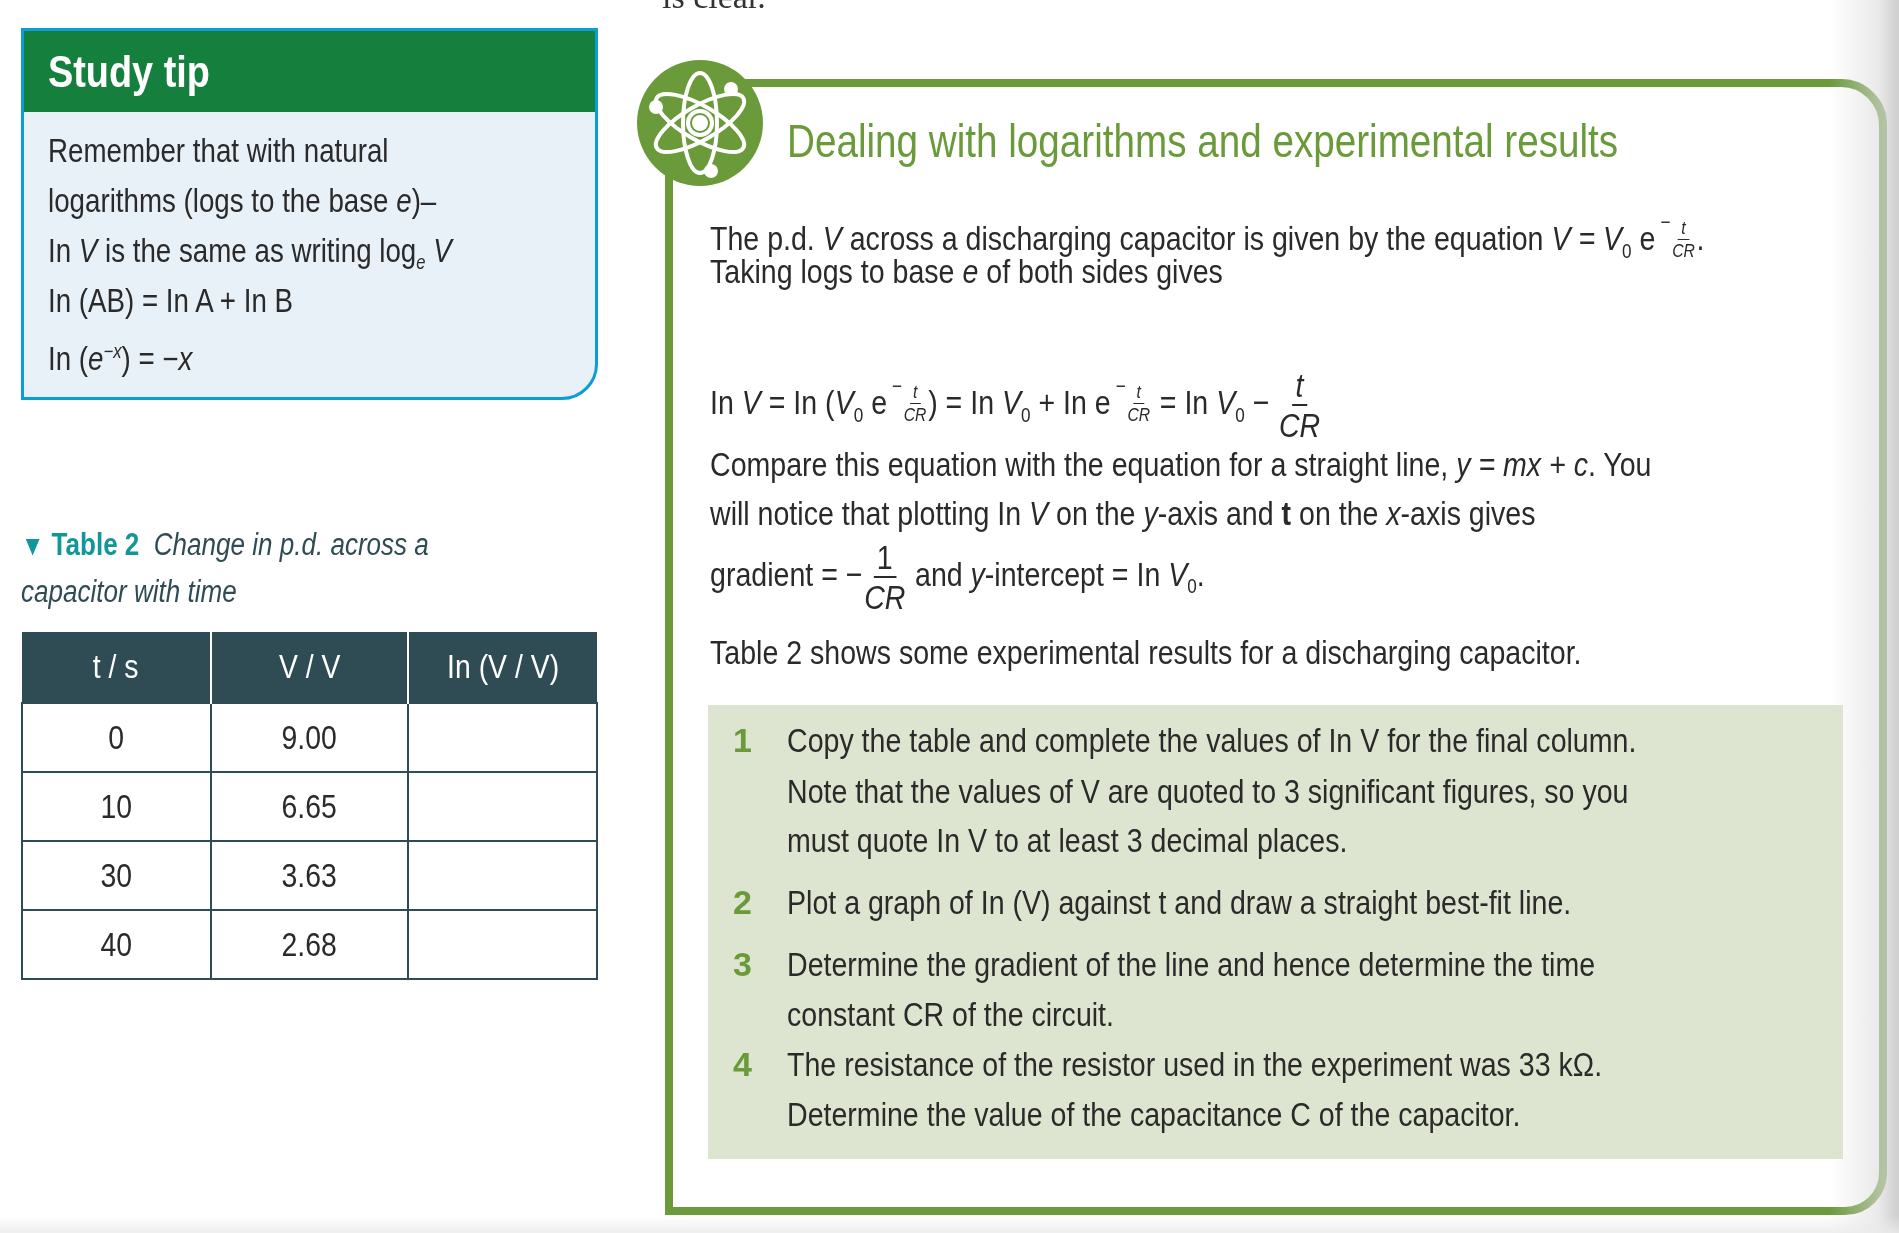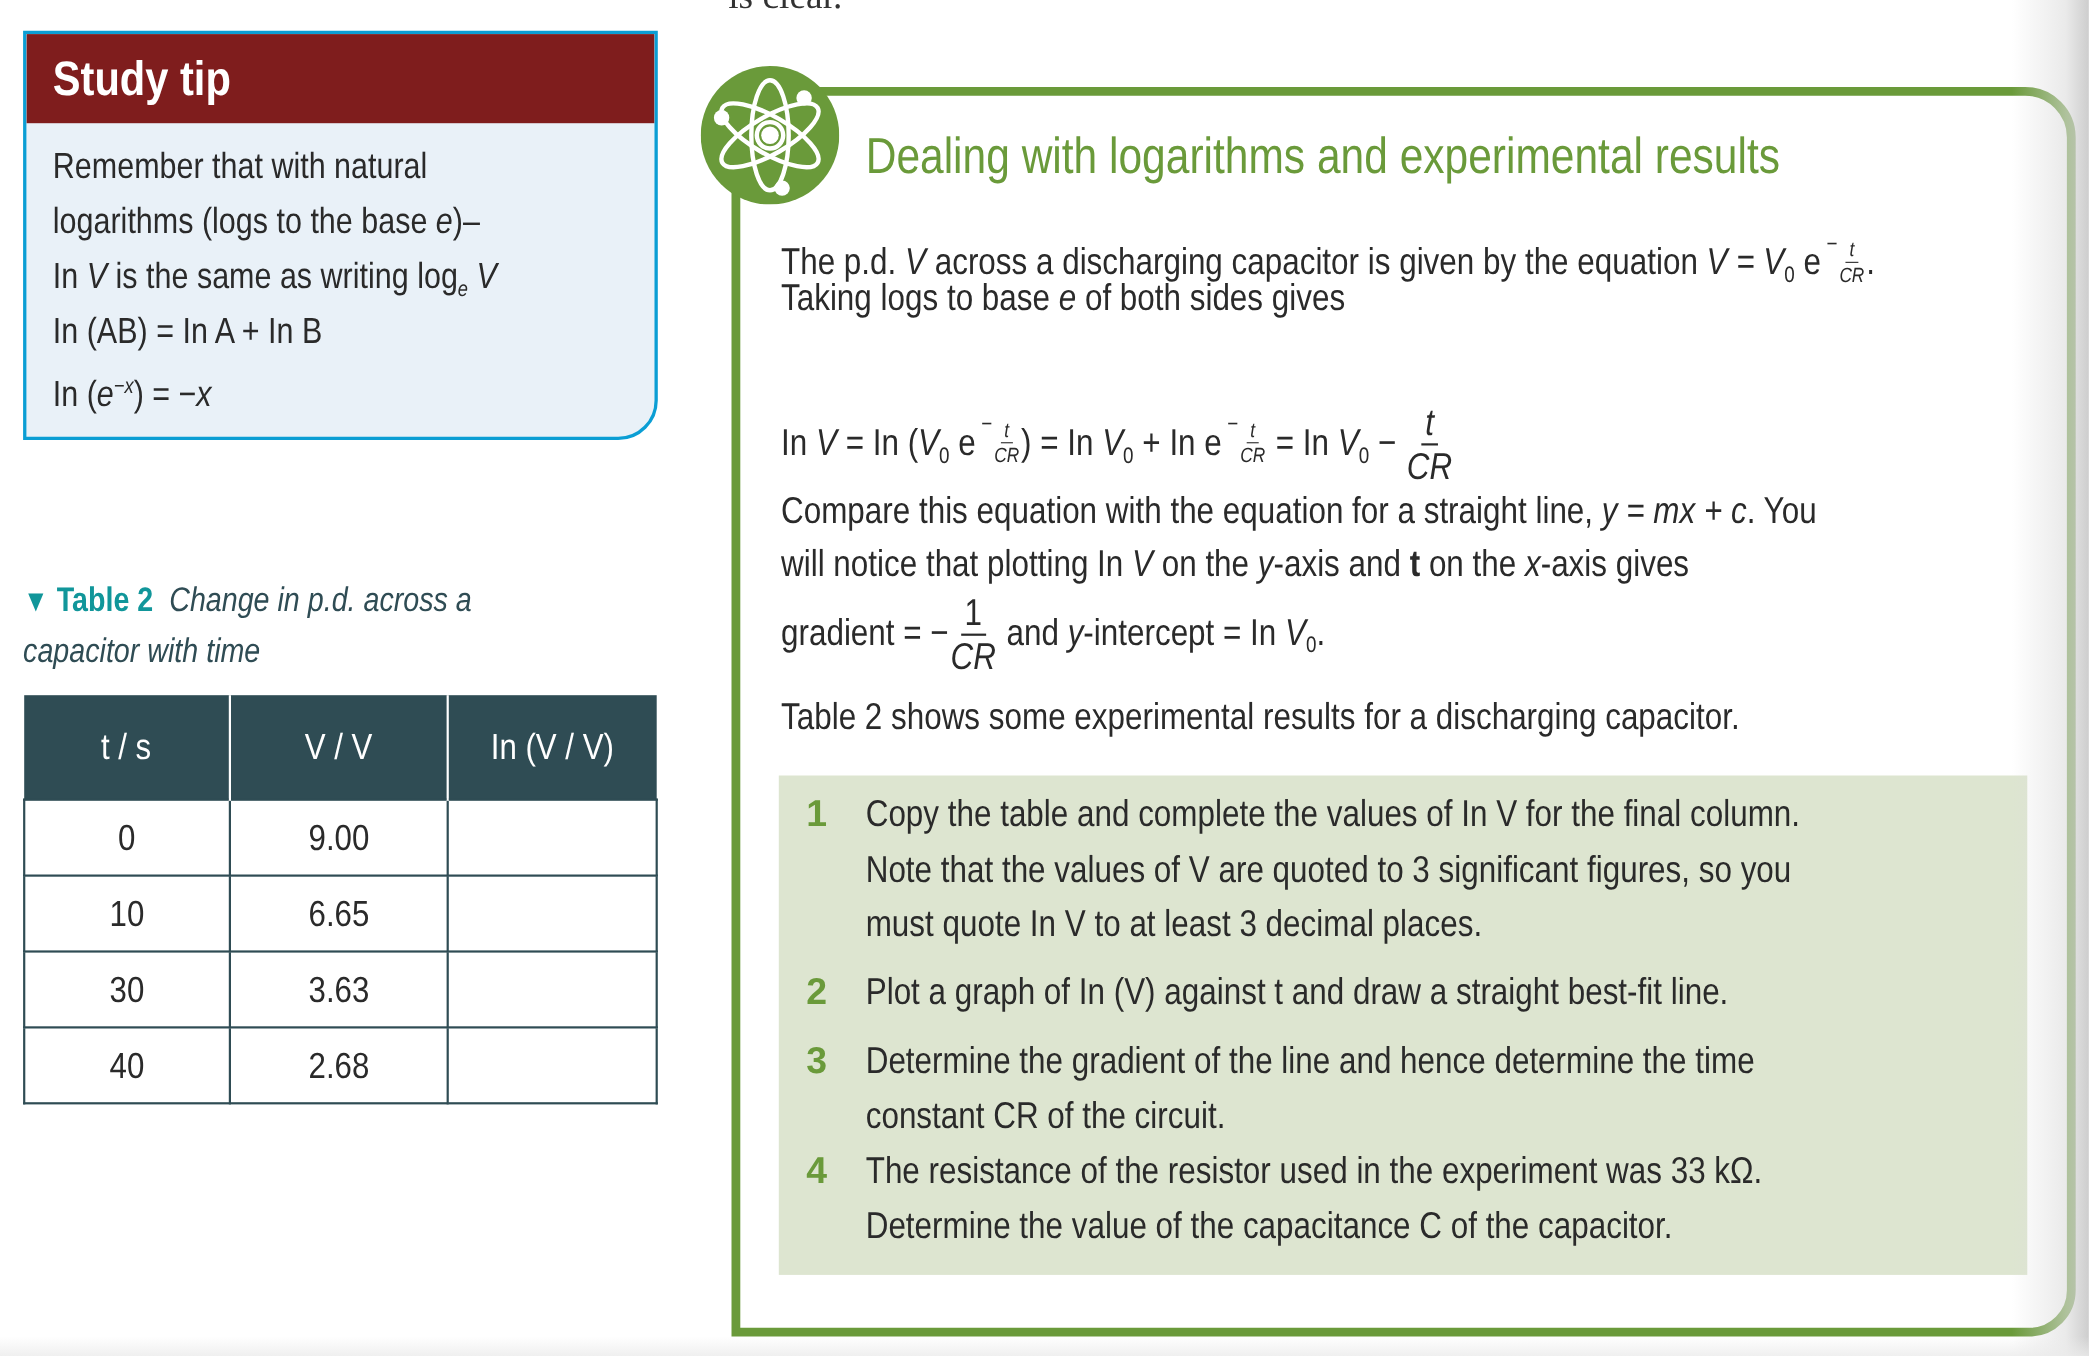--- a/index.html
+++ b/index.html
@@ -23,21 +23,21 @@
     font-size:34px; color:#333;
   }
 
   
   .tip {
     position:absolute; left:21px; top:28px; width:577px; height:372px;
     box-sizing:border-box; border:3px solid #0b9ed4; border-bottom-right-radius:36px;
     background:#e9f1f8; overflow:hidden;
   }
   .tip-head {
-    position:absolute; left:0; top:0; width:100%; height:81px; background:#7f1d1d;
+    position:absolute; left:0; top:0; width:100%; height:81px; background:#15803d;
   }
   .tip-title {
     position:absolute; left:24px; top:16px; font-size:44px; font-weight:bold; color:#ffffff;
     transform:scaleX(0.86); transform-origin:left center;
   }
   .tip-line {
     position:absolute; left:24px; font-size:33px; color:#2a2a2a; line-height:40px;
   }
   .tip-line i, .para i, .q-text i { font-style:italic; }
   sub.s { font-size:0.6em; vertical-align:-0.35em; }
@@ -49,21 +49,21 @@
   .cap-label { color:#11969a; font-weight:bold; font-style:normal; }
   .cap-text { font-style:italic; }
 
   
   .data-table {
     position:absolute; left:21px; top:632px; width:577px; border-collapse:collapse;
     font-size:33px;
   }
   .data-table th {
     background:#2f4c54; color:#ffffff; font-weight:normal; height:70px;
-    border-left:2px solid #ffffff; padding:12px; text-align:center;
+    border-left:2px solid #ffffff; padding:0; text-align:center;
   }
   .data-table th:first-child { border-left:none; }
   .data-table td {
     height:67px; border:2px solid #2f4c54; text-align:center; padding:0; color:#2a2a2a;
     background:#fff;
   }
   .data-table th span, .data-table td span { display:inline-block; transform:scaleX(0.86); }
 
   
   .prac {

